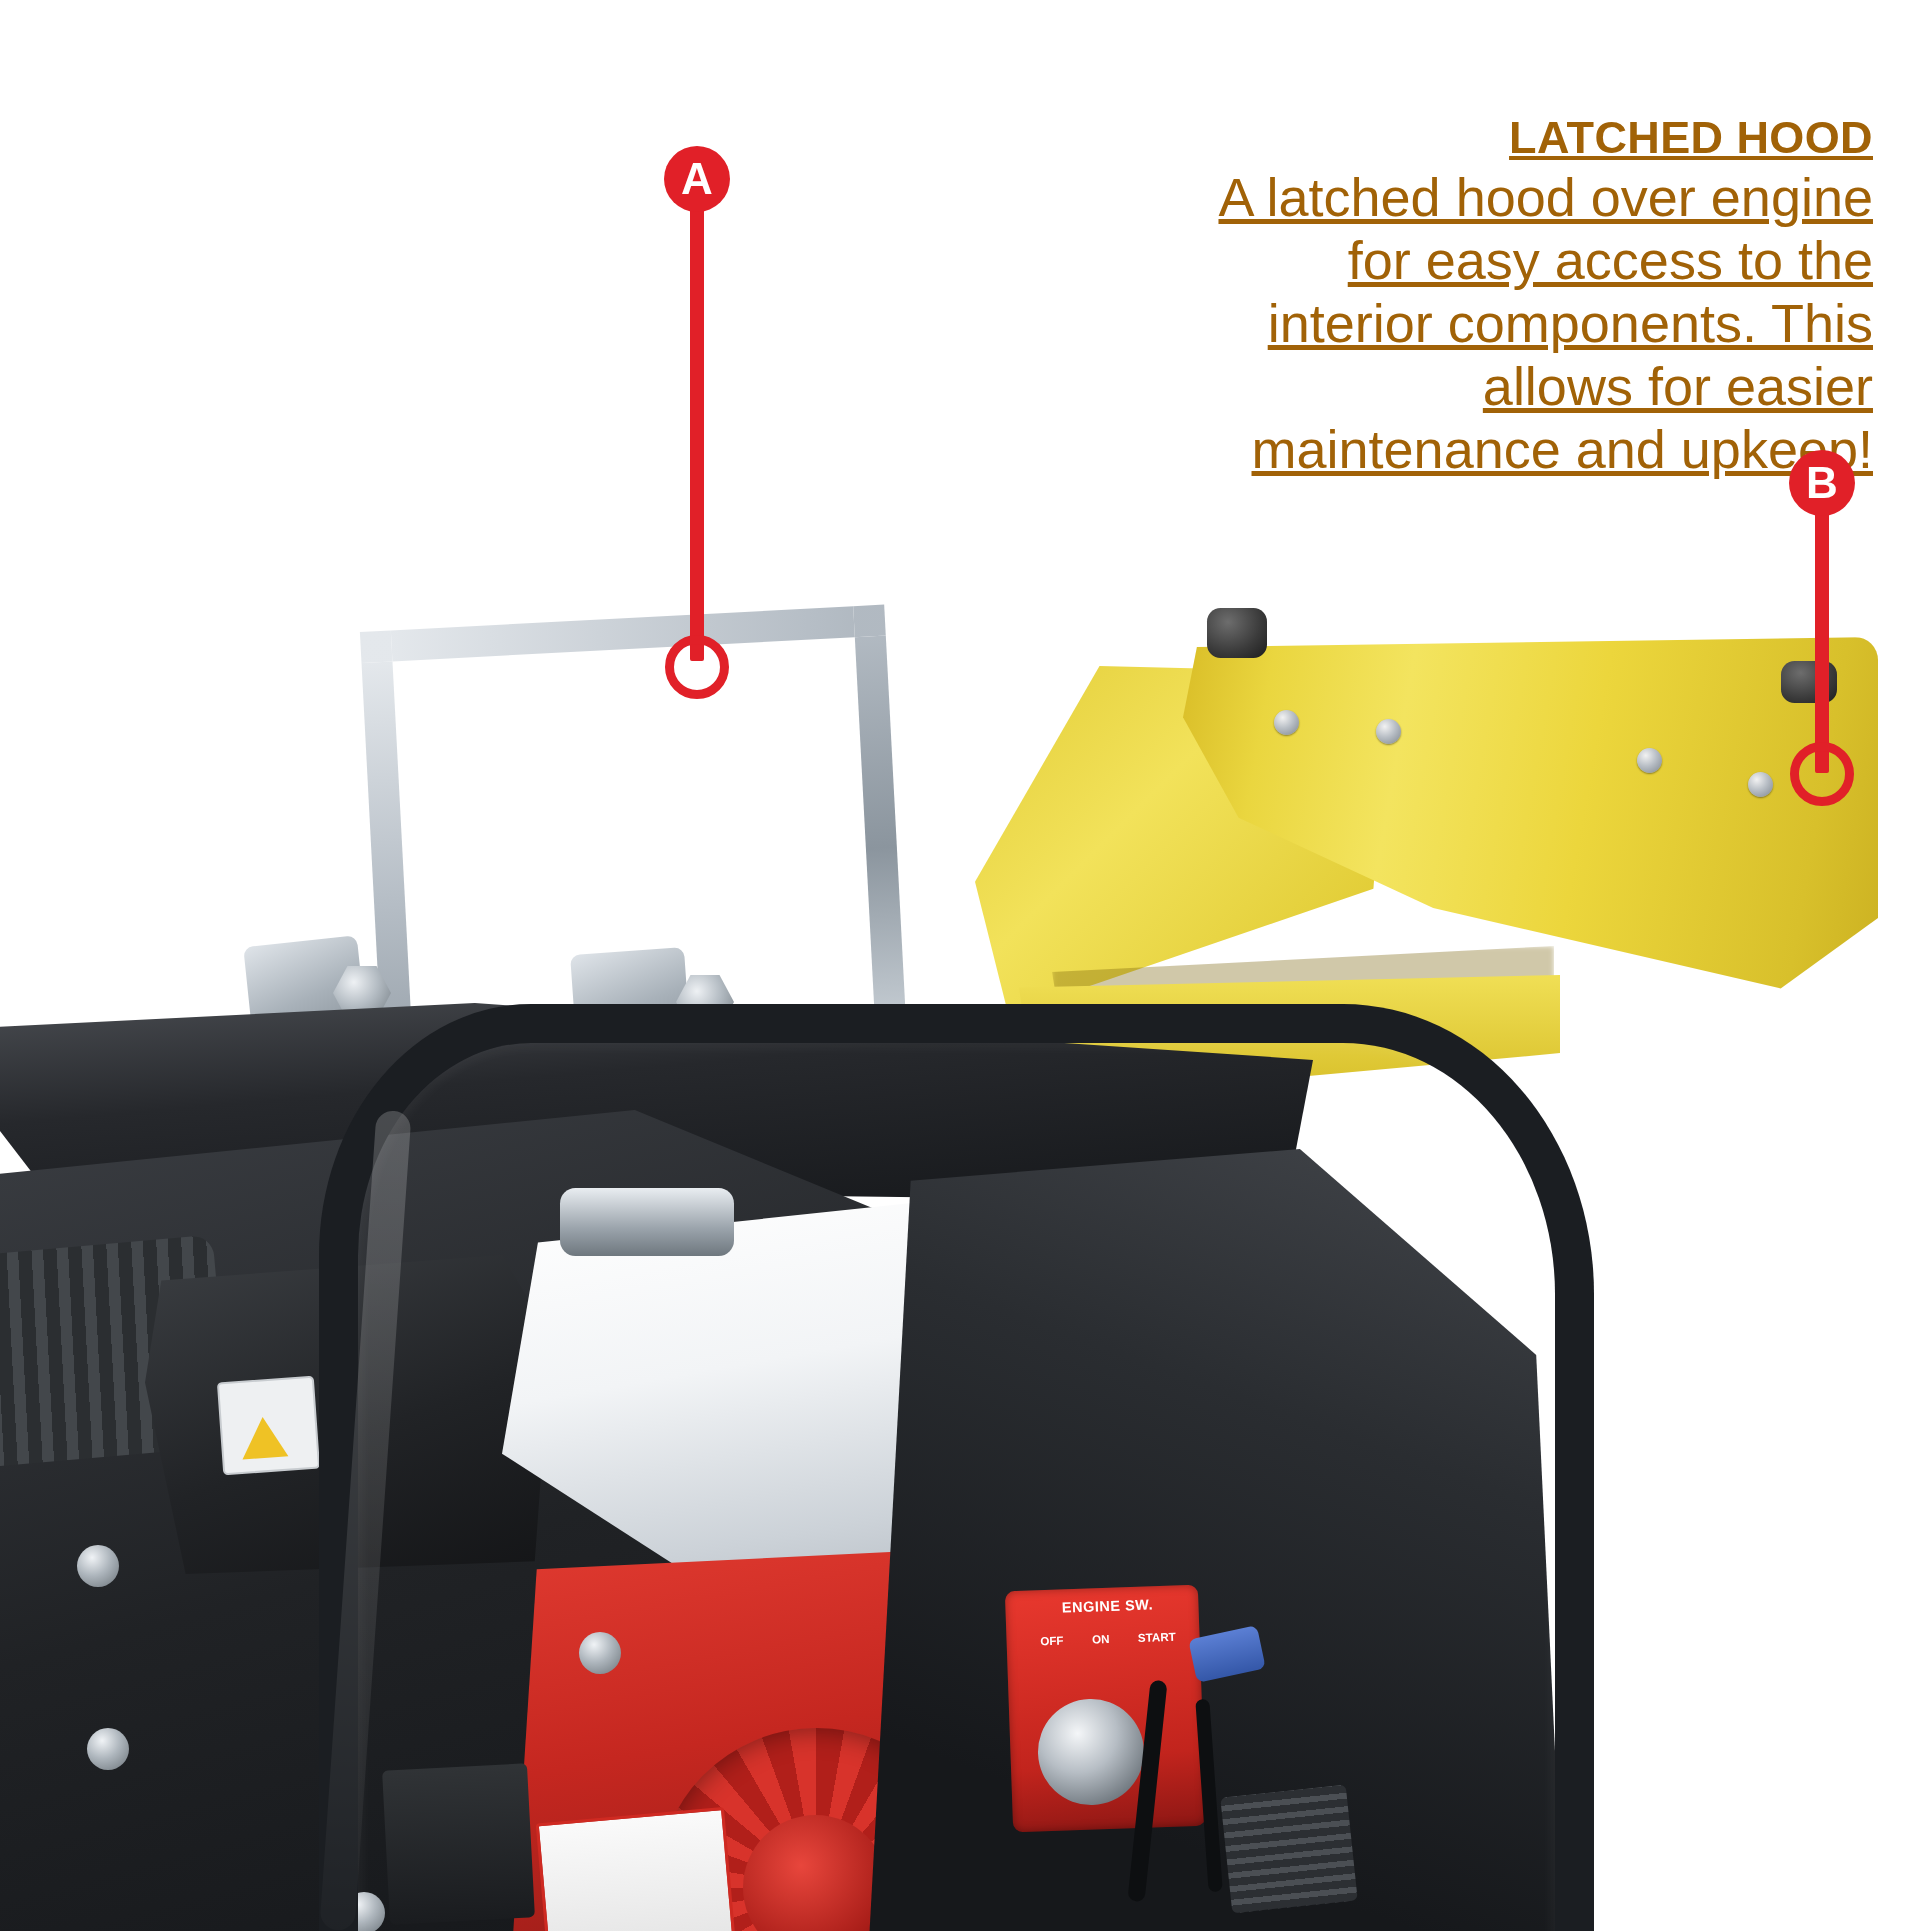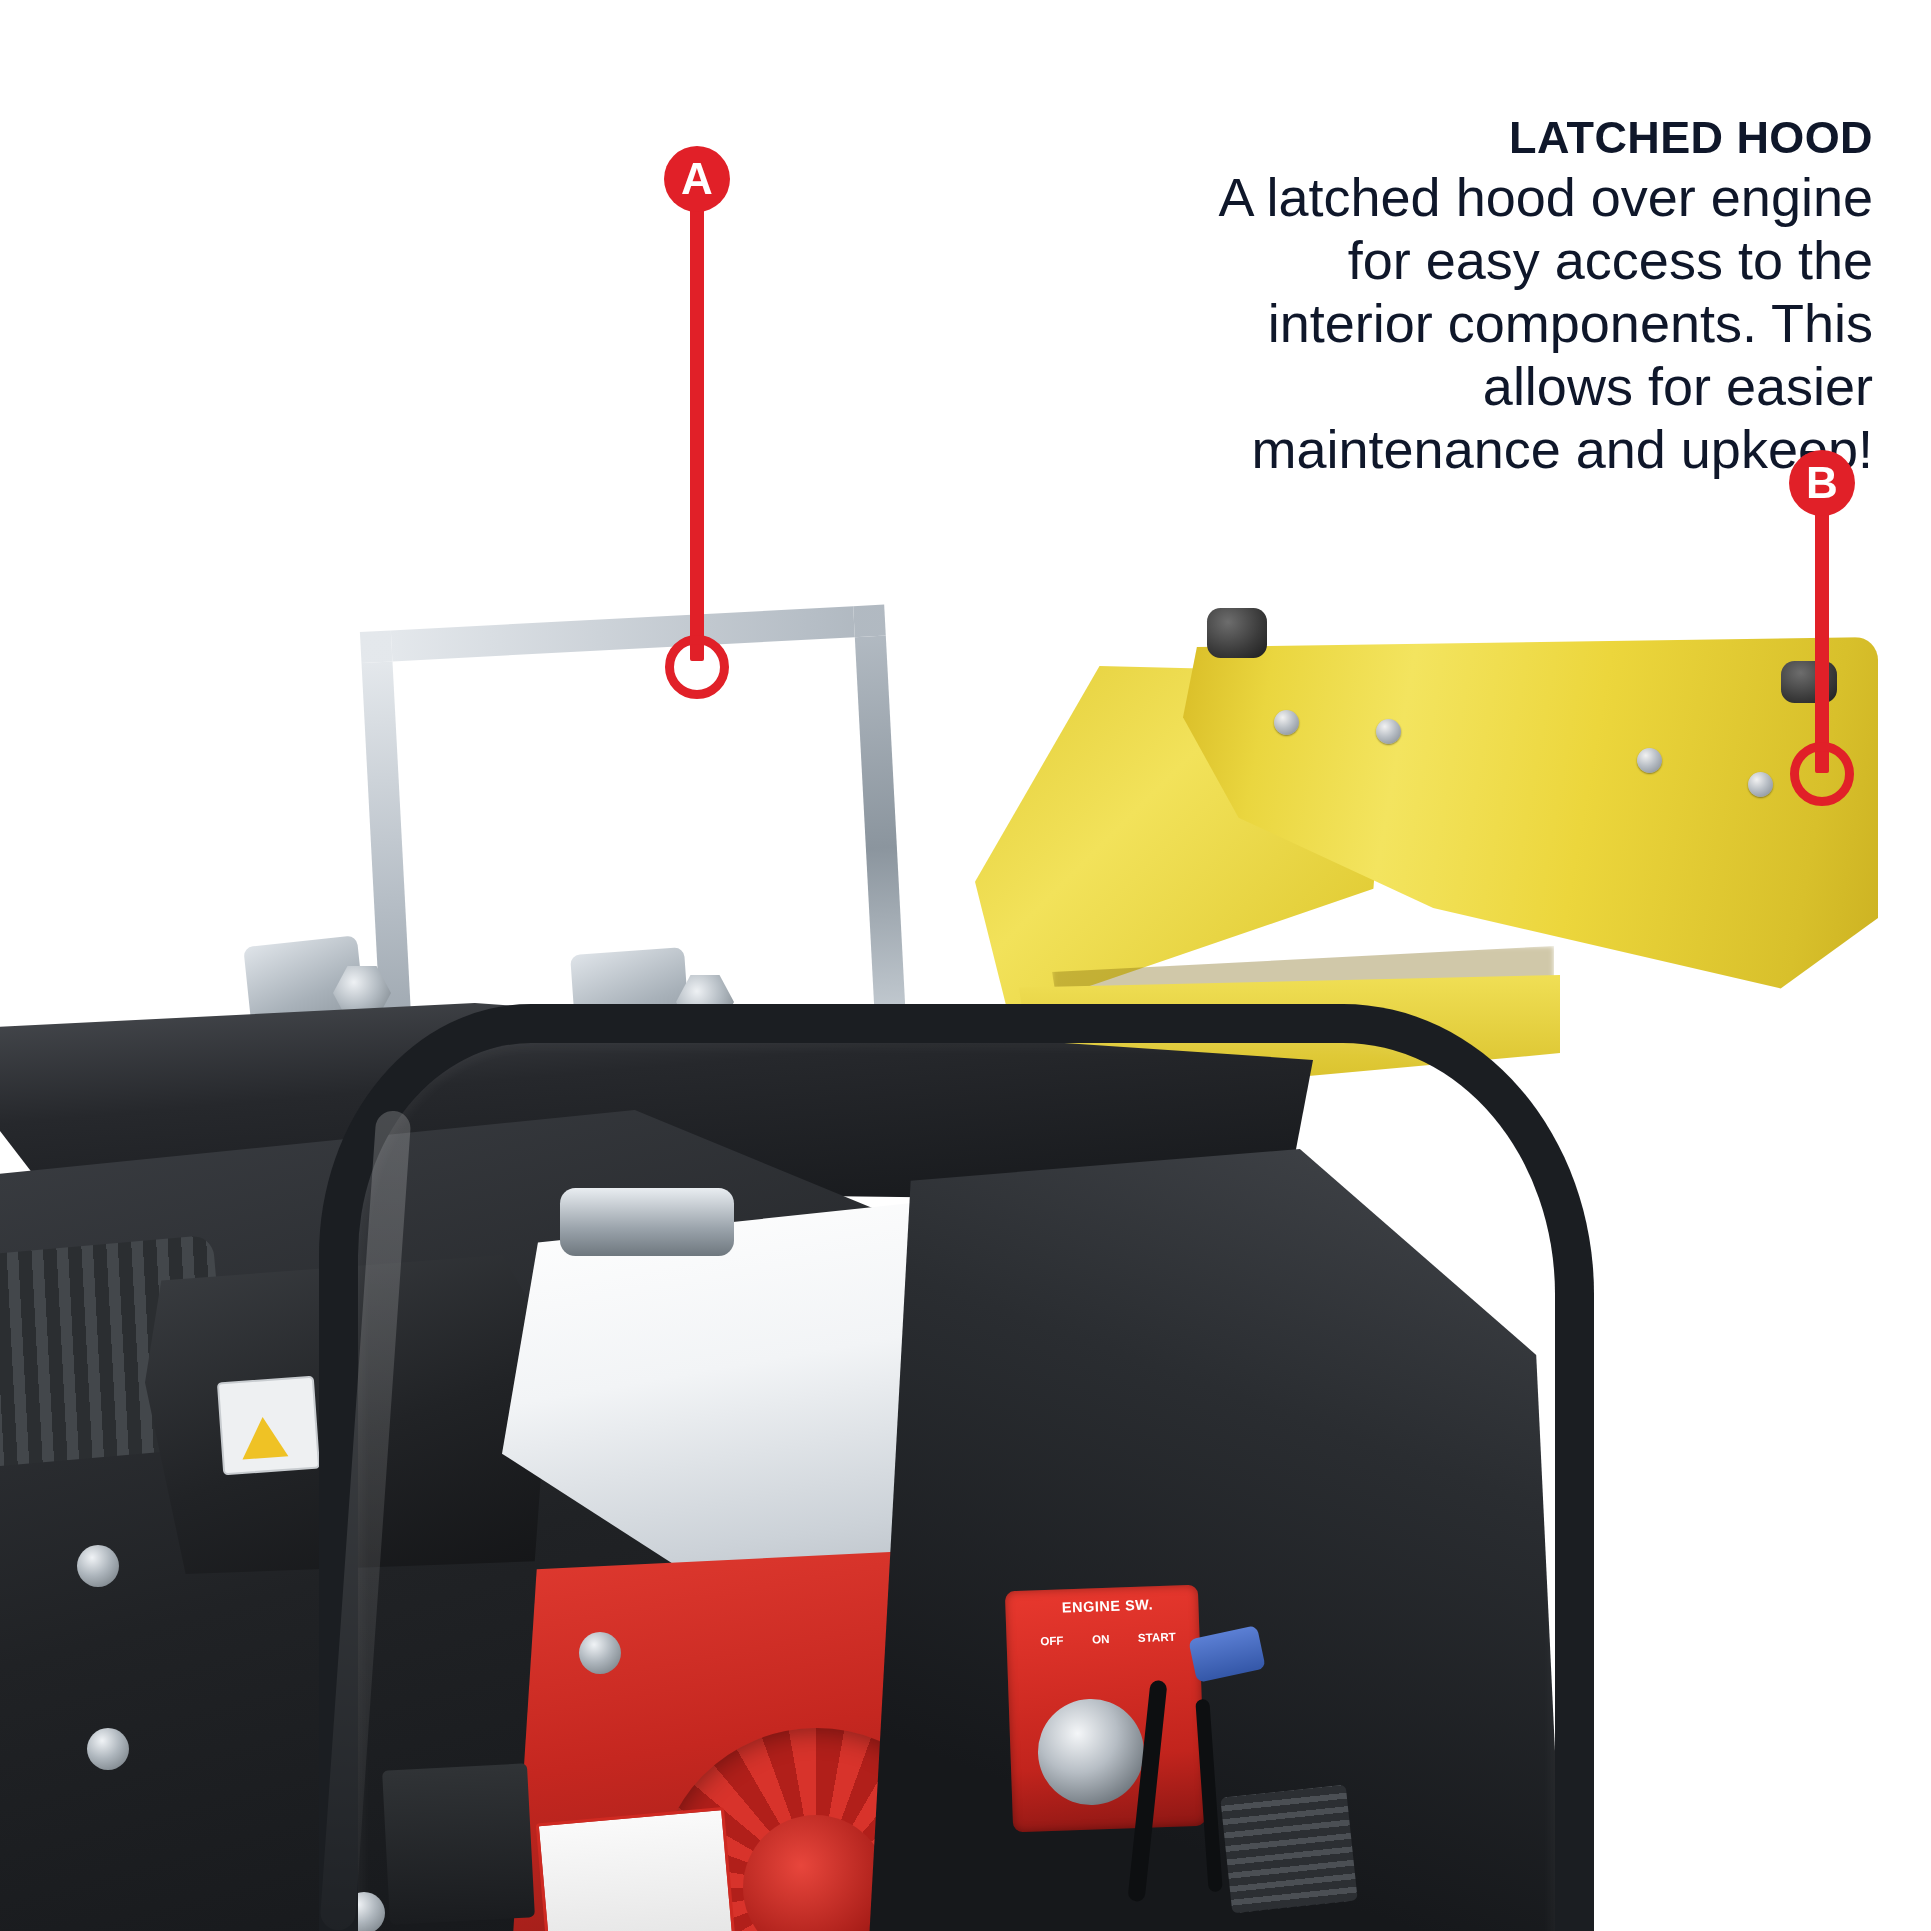--- a/index.html
+++ b/index.html
@@ -15,21 +15,22 @@
     position: relative;
     width: 1931px;
     height: 1931px;
     background: #ffffff;
     overflow: hidden;
   }
 
   
   .callout {
     position: absolute;
-    color: #0f172a;
+    color: #a16207;
+    text-decoration: underline;
   }
   .callout .title {
     font-weight: bold;
     font-size: 45px;
     letter-spacing: 0.4px;
     line-height: 1.06;
     margin: 0 0 3.9px 0;
   }
   .callout .body {
     font-size: 54px;

